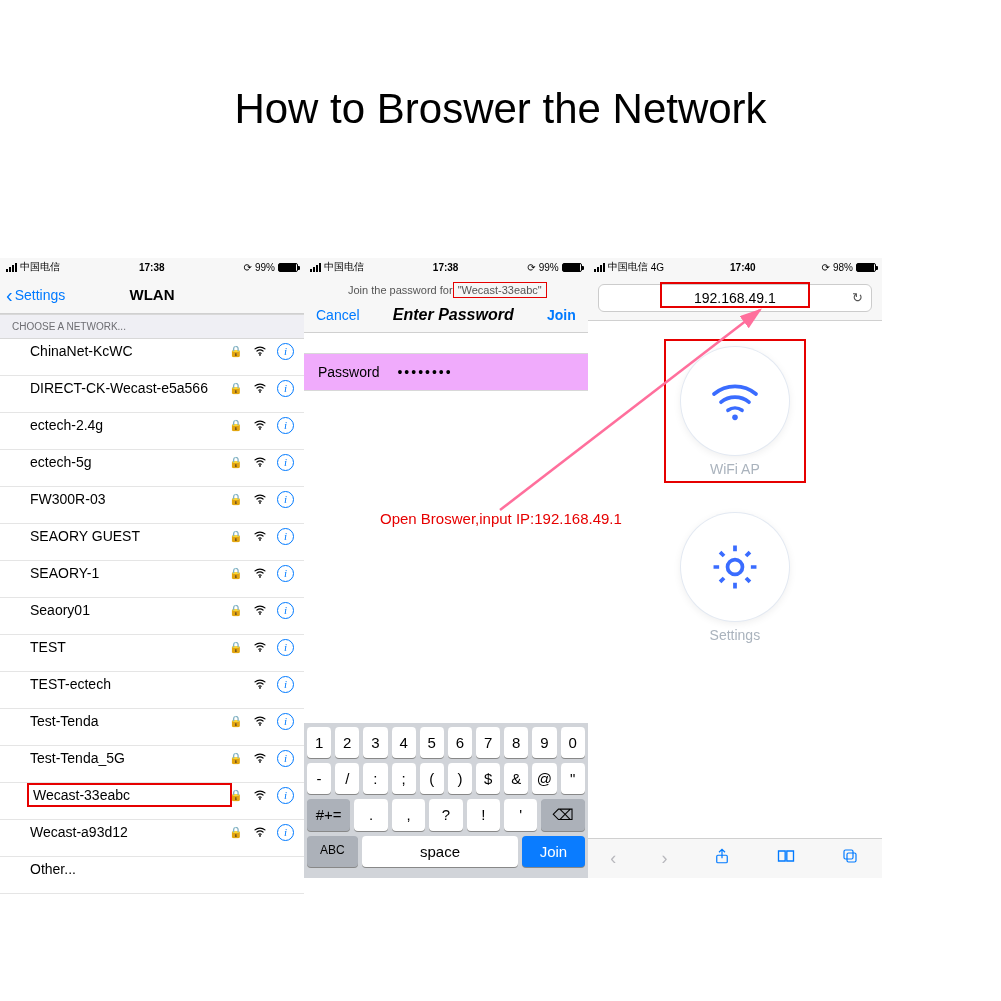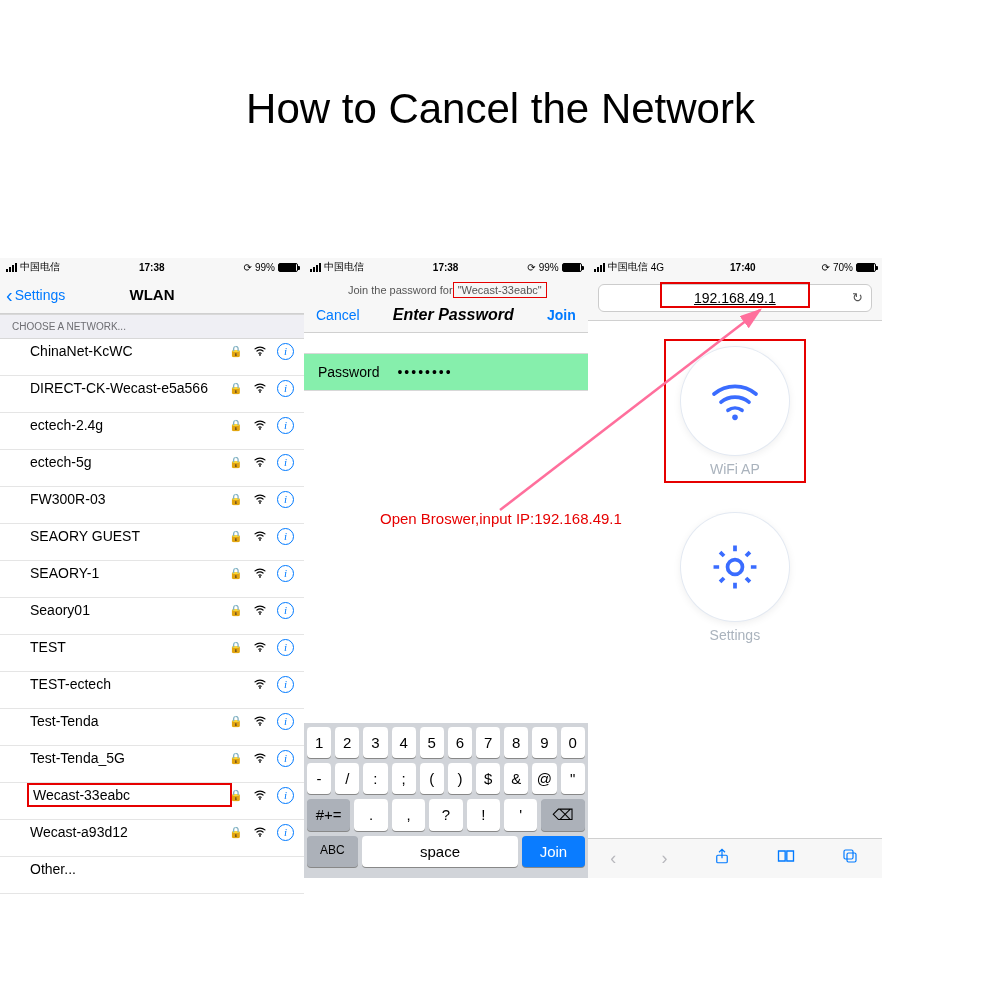--- a/index.html
+++ b/index.html
@@ -95,21 +95,21 @@
   .prompt .ssid{position:relative;display:inline-block;padding:0 2px;}
   .prompt .ssid::after{content:"";position:absolute;inset:-2px -3px;border:1.6px solid #e60000;}
   .navbar2{
     display:flex;justify-content:space-between;align-items:center;
     padding:6px 12px 8px;border-bottom:1px solid #d0d0d0;
   }
   .navbar2 .cancel,.navbar2 .join{color:#007aff;font-size:14px;}
   .navbar2 .join{font-weight:600;}
   .navbar2 .ttl{font-weight:600;font-size:16px;font-style:italic;}
   .pwd-field{
-    background:#86efac;border-top:1px solid #d8d8d8;border-bottom:1px solid #d8d8d8;
+    background:#f0abfc;border-top:1px solid #d8d8d8;border-bottom:1px solid #d8d8d8;
     margin-top:20px;padding:10px 14px;display:flex;gap:18px;font-size:14px;
   }
   .pwd-field .dots{letter-spacing:2px;}
   .annotation{
     position:absolute;color:#e60000;font-size:15px;
     left:380px;top:510px;
   }
   .arrow-svg{position:absolute;left:390px;top:290px;pointer-events:none;}
   
   .kbd{
@@ -125,21 +125,21 @@
   .key.space{flex:4;}
   .key.join{flex:1.6;background:#0a7cff;color:#fff;}
   .key.abc{flex:1.3;background:#acb1b9;font-size:12px;}
   .key.shift{flex:1.3;background:#acb1b9;}
   .key.bksp{flex:1.3;background:#acb1b9;}
 
   
   .addr-wrap{background:#f7f7f7;padding:8px 10px;border-bottom:1px solid #d0d0d0;position:relative;}
   .addr{
     background:#fff;border:1px solid #ccc;border-radius:6px;
-    padding:5px 8px;font-size:14px;text-align:center;position:relative;text-decoration:underline;
+    padding:5px 8px;font-size:14px;text-align:center;position:relative;
   }
   .addr .reload{position:absolute;right:8px;top:5px;color:#555;font-size:13px;}
   .addr-redbox{position:absolute;border:2px solid #e60000;left:72px;right:72px;top:6px;height:26px;}
   .page3{display:flex;flex-direction:column;align-items:center;padding-top:18px;gap:30px;}
   .tile{display:flex;flex-direction:column;align-items:center;gap:6px;}
   .circle{
     width:108px;height:108px;border-radius:50%;
     background:#fff;box-shadow:0 0 0 1px #e3e9f2, 0 2px 8px rgba(0,0,0,.08);
     display:flex;align-items:center;justify-content:center;
   }
@@ -150,21 +150,21 @@
     position:absolute;bottom:0;left:0;right:0;height:40px;
     background:#f7f7f7;border-top:1px solid #d0d0d0;
     display:flex;justify-content:space-around;align-items:center;
     color:#007aff;font-size:18px;
   }
   .toolbar3 .dim{color:#b8b8bd;}
 </style>
 </head>
 <body>
 
-<div class="title">How to Cancel the Network</div>
+<div class="title">How to Broswer the Network</div>
 
 <div class="phones">
 
   <div class="phone phone1">
     <div class="status">
       <div class="left">
           <span class="sigbars">
             <span></span>
             <span></span>
             <span></span>
@@ -486,21 +486,21 @@
             <span></span>
             <span></span>
             <span></span>
           </span>
           <span>中国电信</span> 
           <span>4G</span>
         </div>
       <div class="mid">17:40</div>
       <div class="right">
           <span>⟳</span>
-          <span>70%</span>
+          <span>98%</span>
           <span class="batt">
             <i></i>
           </span>
         </div>
     </div>
     <div class="addr-wrap">
       <div class="addr">
         <span>192.168.49.1</span>
         <span class="reload">↻</span>
       </div>

